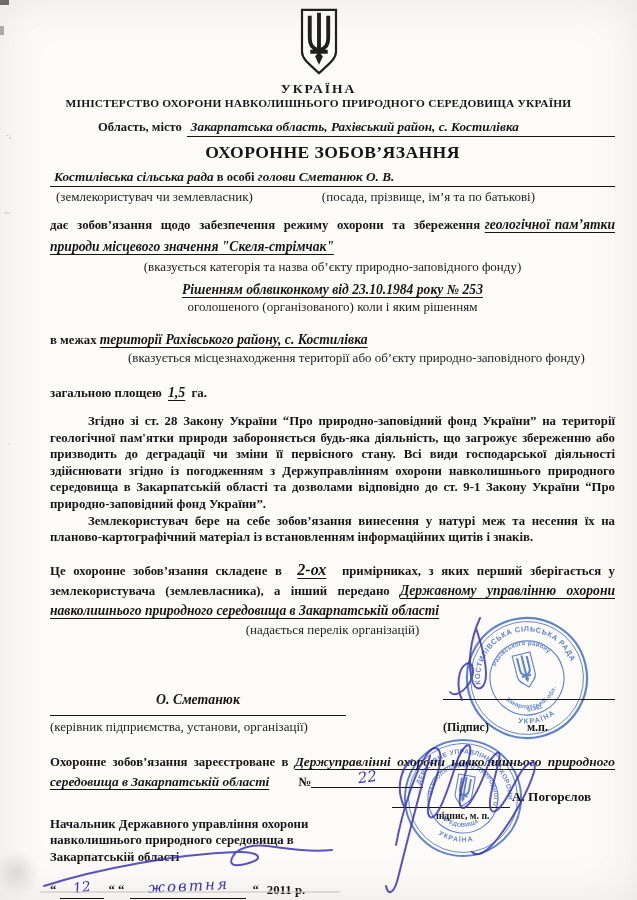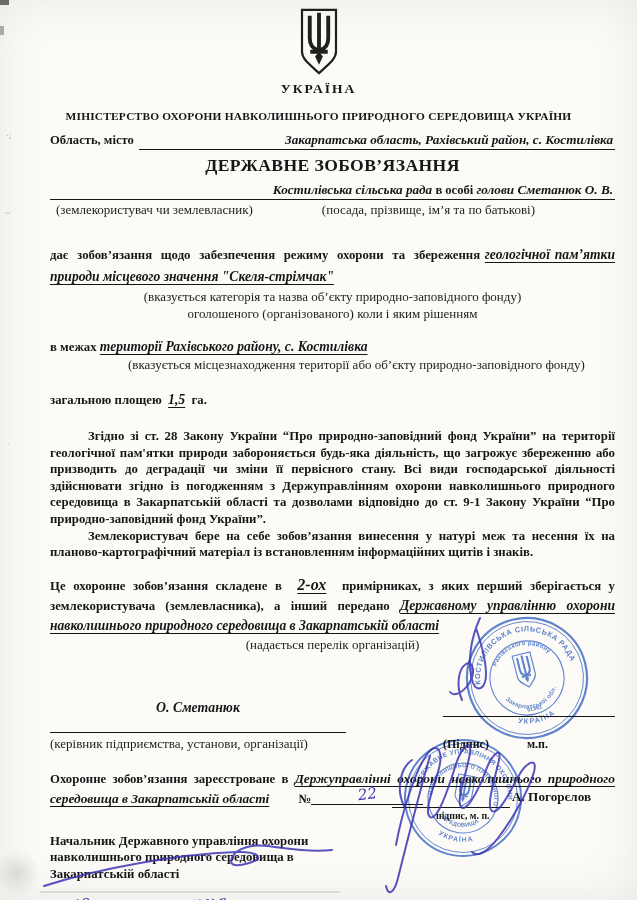--- a/index.html
+++ b/index.html
@@ -8,48 +8,48 @@
         box-shadow:inset 0 0 46px rgba(110,110,96,.14);}
   .col{margin:0 22px 0 50px;}
   .center{text-align:center;}
   .b{font-weight:bold;}
   .bi{font-weight:bold;font-style:italic;}
   .u{text-decoration:underline;text-decoration-thickness:1.1px;text-underline-offset:3px;}
   .just{text-align:justify;}
   .cap{font-size:13px;color:#1d1d1d;}
   .emblem{margin:8px auto 0;width:54px;height:68px;display:block;color:#1f1f1f;}
   .country{font-size:13.5px;letter-spacing:2px;margin-top:5px;}
-  .ministry{font-size:11.4px;margin-top:13px;letter-spacing:.2px;}
+  .ministry{font-size:11.4px;letter-spacing:.2px;}
   .rule-line{display:flex;align-items:baseline;margin-top:10px;font-size:12.6px;}
-  .rule-line .lbl{white-space:nowrap;padding-right:5px;}
-  .rule-line .fillarea{flex:1;border-bottom:1.2px solid #161616;padding:0 2px 1px 4px;text-align:right;}
+  .rule-line .lbl{white-space:nowrap;padding-right:5px;margin-left:48px;}
+  .rule-line .fillarea{flex:1;border-bottom:1.2px solid #161616;padding:0 2px 1px 4px;}
   .fillval{font-style:italic;font-weight:bold;font-size:13.2px;}
   .doc-title{font-size:17.6px;margin-top:5px;letter-spacing:.4px;}
   .cap-row{display:flex;margin-top:2px;}
   .cap-row .c1{margin-left:6px;}
   .cap-row .c2{margin-left:auto;margin-right:80px;}
-  .objpara{margin-top:26px;font-size:12.8px;line-height:21px;}
+  .objpara{margin-top:9px;font-size:12.8px;line-height:21px;}
   .objpara .lead{font-weight:bold;word-spacing:4px;}
   .objpara .val{font-weight:bold;font-style:italic;font-size:13.6px;}
   .cc{margin-top:1px;}
   .decision{margin-top:7px;font-size:13.6px;}
   .within{margin-top:17px;font-size:12.8px;}
   .within .val{font-size:13.6px;}
   .within-cap{margin-top:2px;padding-left:78px;}
   .area{margin-top:19px;font-size:12.8px;}
   .area .val{font-size:13.8px;padding:0 3px;}
-  .para{margin-top:20px;font-size:12.8px;font-weight:bold;line-height:16.6px;text-align:justify;text-indent:38px;}
+  .para{margin-top:12px;font-size:12.8px;font-weight:bold;line-height:16.6px;text-align:justify;text-indent:38px;}
   .para2{margin-top:0;}
   .copies{margin-top:14px;font-size:12.8px;font-weight:bold;line-height:19px;text-align:justify;}
   .copies .ins{font-style:italic;font-size:16px;padding:0 8px;}
   .copies .rec{font-style:italic;font-size:13.6px;}
   .sigrow{display:flex;margin-top:47px;align-items:flex-end;}
   .sigl{width:296px;}
   .sigl .name{text-align:center;font-weight:bold;font-style:italic;font-size:13.8px;
-              border-bottom:1.3px solid #161616;padding-bottom:16px;}
+              border-bottom:1.3px solid #161616;padding-bottom:7px;}
   .sigl .cap{margin-top:3px;}
   .sigr{margin-left:auto;width:172px;}
   .sigr .line{height:14px;border-bottom:1.3px solid #161616;}
   .sigr .caps{display:flex;font-size:12px;font-weight:bold;margin-top:20px;}
   .sigr .caps .mp{margin-left:38px;}
   .registered{margin-top:17px;font-size:12.8px;font-weight:bold;line-height:19.5px;text-align:justify;}
   .registered .off{font-style:italic;font-size:13.4px;}
   .registered .numlbl{padding-left:26px;}
   .numtail{display:inline-block;width:112px;border-bottom:1.2px solid #161616;height:15px;vertical-align:baseline;text-align:center;}
   .chief{margin-top:23px;width:285px;font-size:12.8px;font-weight:bold;line-height:16.5px;}
@@ -101,40 +101,43 @@
 
   <div class="country b center">УКРАЇНА</div>
   <div class="ministry b center">МІНІСТЕРСТВО ОХОРОНИ НАВКОЛИШНЬОГО ПРИРОДНОГО СЕРЕДОВИЩА УКРАЇНИ</div>
 
   <div class="col">
     <div class="rule-line">
       <span class="lbl b">Область, місто</span>
       <span class="fillarea"><span class="fillval">Закарпатська область, Рахівський район, с. Костилівка</span></span>
     </div>
 
-    <div class="doc-title b center">ДЕРЖАВНЕ ЗОБОВ’ЯЗАННЯ</div>
+    <div class="doc-title b center">ОХОРОННЕ ЗОБОВ’ЯЗАННЯ</div>
 
     <div class="rule-line" style="margin-top:6px">
       <span class="fillarea">
         <span class="fillval">Костилівська сільська рада</span>
         <span class="b" style="font-size:12.6px">в особі</span>
         <span class="fillval">голови Сметанюк О. В.</span>
       </span>
     </div>
     <div class="cap-row">
       <span class="cap c1">(землекористувач чи землевласник)</span>
       <span class="cap c2">(посада, прізвище, ім’я  та по батькові)</span>
     </div>
 
     <div class="objpara just">
       <span class="lead">дає зобов’язання щодо забезпечення режиму охорони та збереження</span>
       <span class="val u">геологічної пам’ятки природи місцевого значення "Скеля-стрімчак"</span>
     </div>
     <div class="cap cc center">(вказується категорія та назва об’єкту природно-заповідного фонду)</div>
 
+    <div class="decision center">
+      <span class="bi u">Рішенням облвиконкому від 23.10.1984 року № 253</span>
+    </div>
     <div class="cap cc center">оголошеного (організованого) коли і яким рішенням</div>
 
     <div class="within">
       <span class="b">в межах</span>
       <span class="val bi u">території Рахівського району, с. Костилівка</span>
     </div>
     <div class="cap within-cap">(вказується місцезнаходження території або об’єкту природно-заповідного фонду)</div>
 
     <div class="area">
       <span class="b">загальною площею</span>

